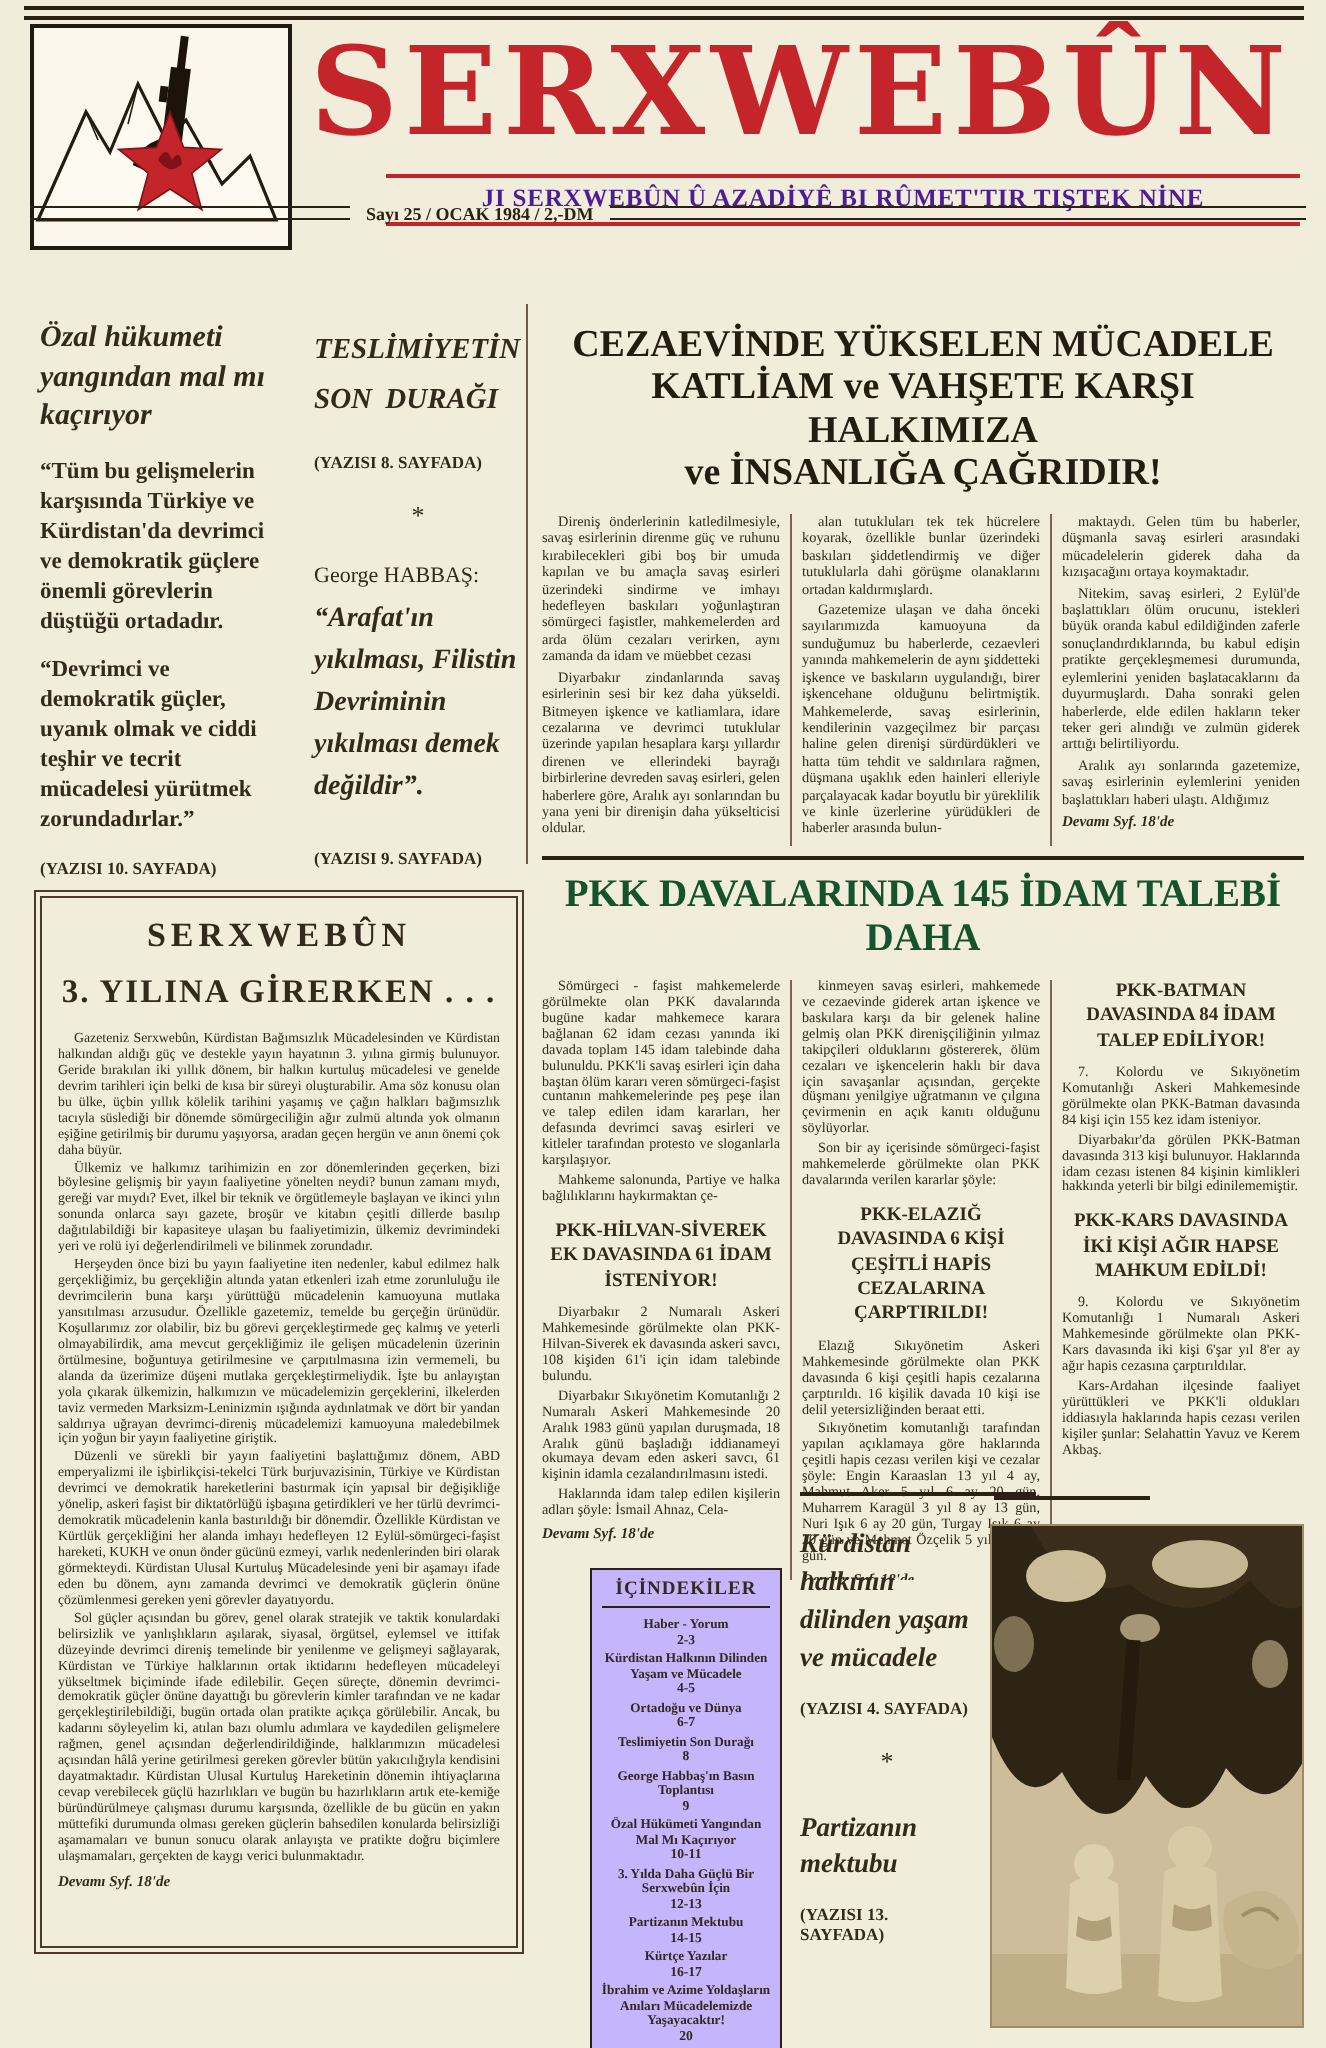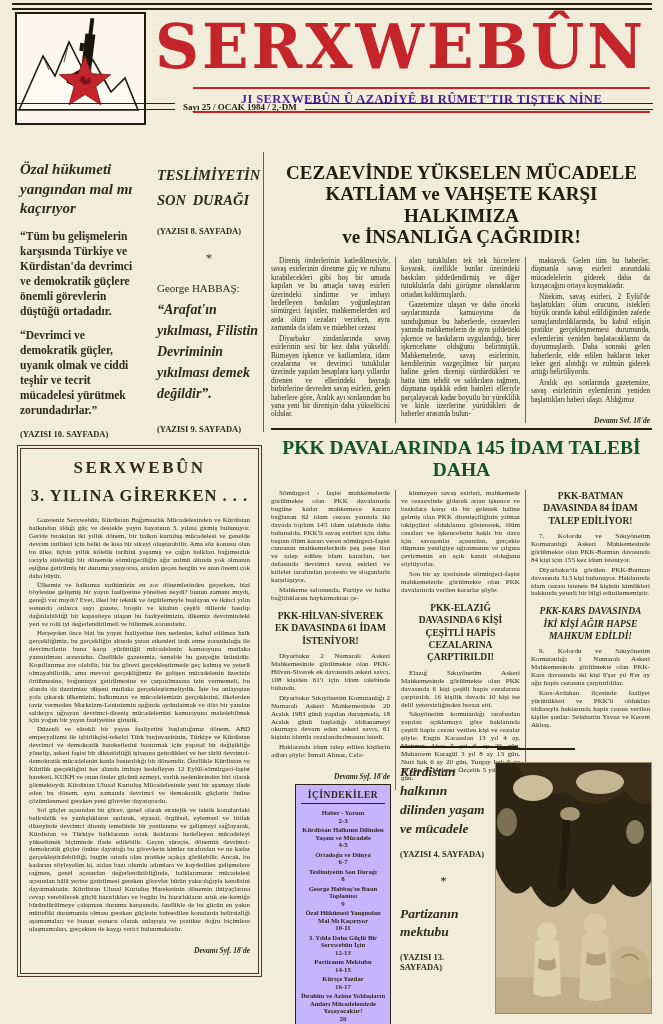--- a/index.html
+++ b/index.html
@@ -29,27 +29,27 @@
   .t-kicker{font-weight:normal;font-size:11px;margin:0 0 5px;}
   .t2-quote{font-weight:bold;font-style:italic;font-size:14px;line-height:1.5;margin:0 0 20px;}
   .vrule-teasers{left:263px;top:152px;width:1px;height:280px;background:#6b5c48;}
   
   .main-article{left:271px;top:162px;width:381px;}
   .headline{text-align:center;font-weight:bold;font-size:19px;line-height:1.13;color:#241c11;margin:0;}
   .body-cols{display:flex;margin-top:9px;height:166px;overflow:hidden;}
   .bcol{width:119px;font-size:7.2px;line-height:1.17;text-align:justify;overflow:hidden;}
   .cdiv{width:1px;background:#776751;margin:0 5px;}
   .bp{margin:0 0 2px;text-indent:8px;}
-  .continued{text-align:right;font-style:italic;font-weight:bold;font-size:7.5px;margin-top:13px;}
+  .continued{text-align:left;font-style:italic;font-weight:bold;font-size:7.5px;margin-top:3px;}
   .bottom-rule{border-top:2.5px solid #2b2014;margin-top:5px;}
   .pkk-head{text-align:center;font-weight:bold;font-size:19.5px;color:#14532d;margin:7px 0 0;}
   .pkk-cols{display:flex;margin-top:9px;height:300px;overflow:hidden;}
   .pcol{width:119px;font-size:7.1px;line-height:1.12;text-align:justify;overflow:hidden;}
   .p-sub{font-weight:bold;font-size:9.5px;line-height:1.3;text-align:center;text-indent:0;margin:7px 2px 6px;}
-  .p-sub.gap{font-style:italic;}
+  .p-sub.gap{}
   .rule-c2{left:400px;top:746px;width:118px;height:2px;background:#2b2014;}
   .rule-c3{left:497px;top:748px;width:78px;height:2px;background:#2b2014;}
   
   .anniv-box{left:17px;top:445px;width:245px;height:532px;border:4px double #4a3a2a;padding:7px 8px;overflow:hidden;box-sizing:border-box;}
   .a-t1{text-align:center;font-weight:bold;font-size:17px;letter-spacing:2.5px;margin:2px 0 8px;}
   .a-t2{text-align:center;font-weight:bold;font-size:16.5px;letter-spacing:1px;margin:0 0 10px;}
   .a-body{font-size:6.9px;line-height:1.15;text-align:justify;}
   .a-body .bp{margin-bottom:1px;}
   
   .contents-box{left:295px;top:784px;width:96px;height:255px;background:#c4b5fd;border:1.5px solid #2b2014;

